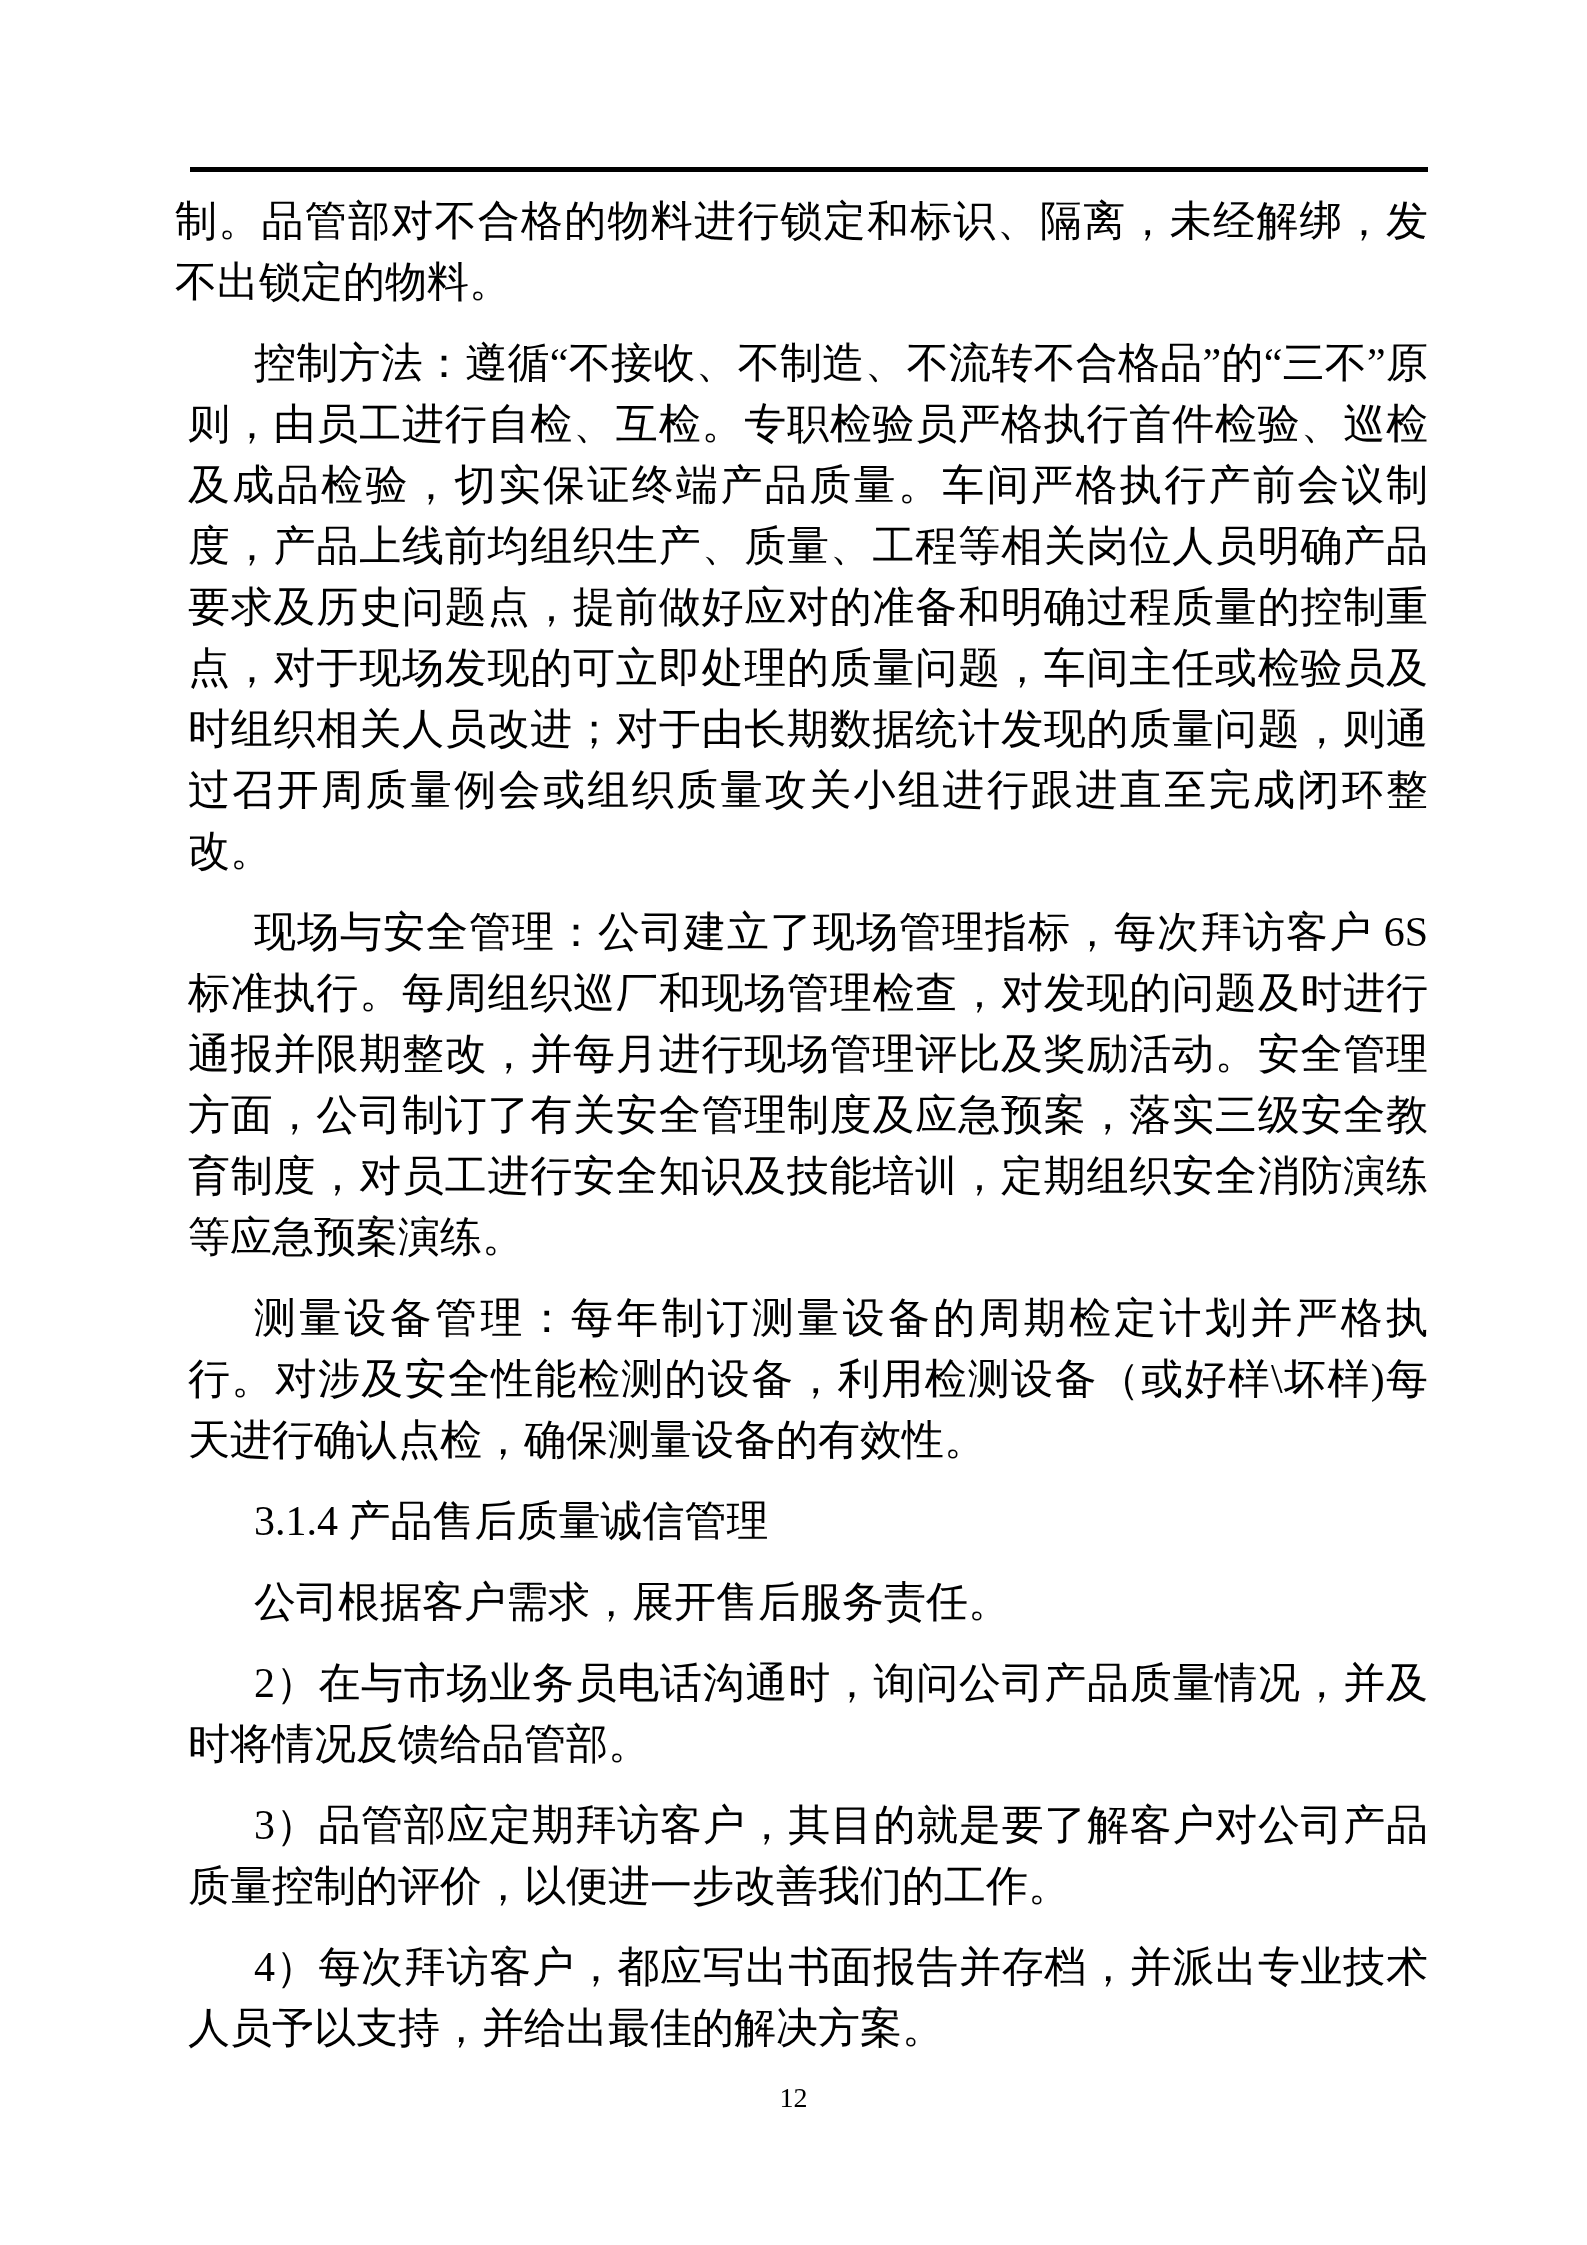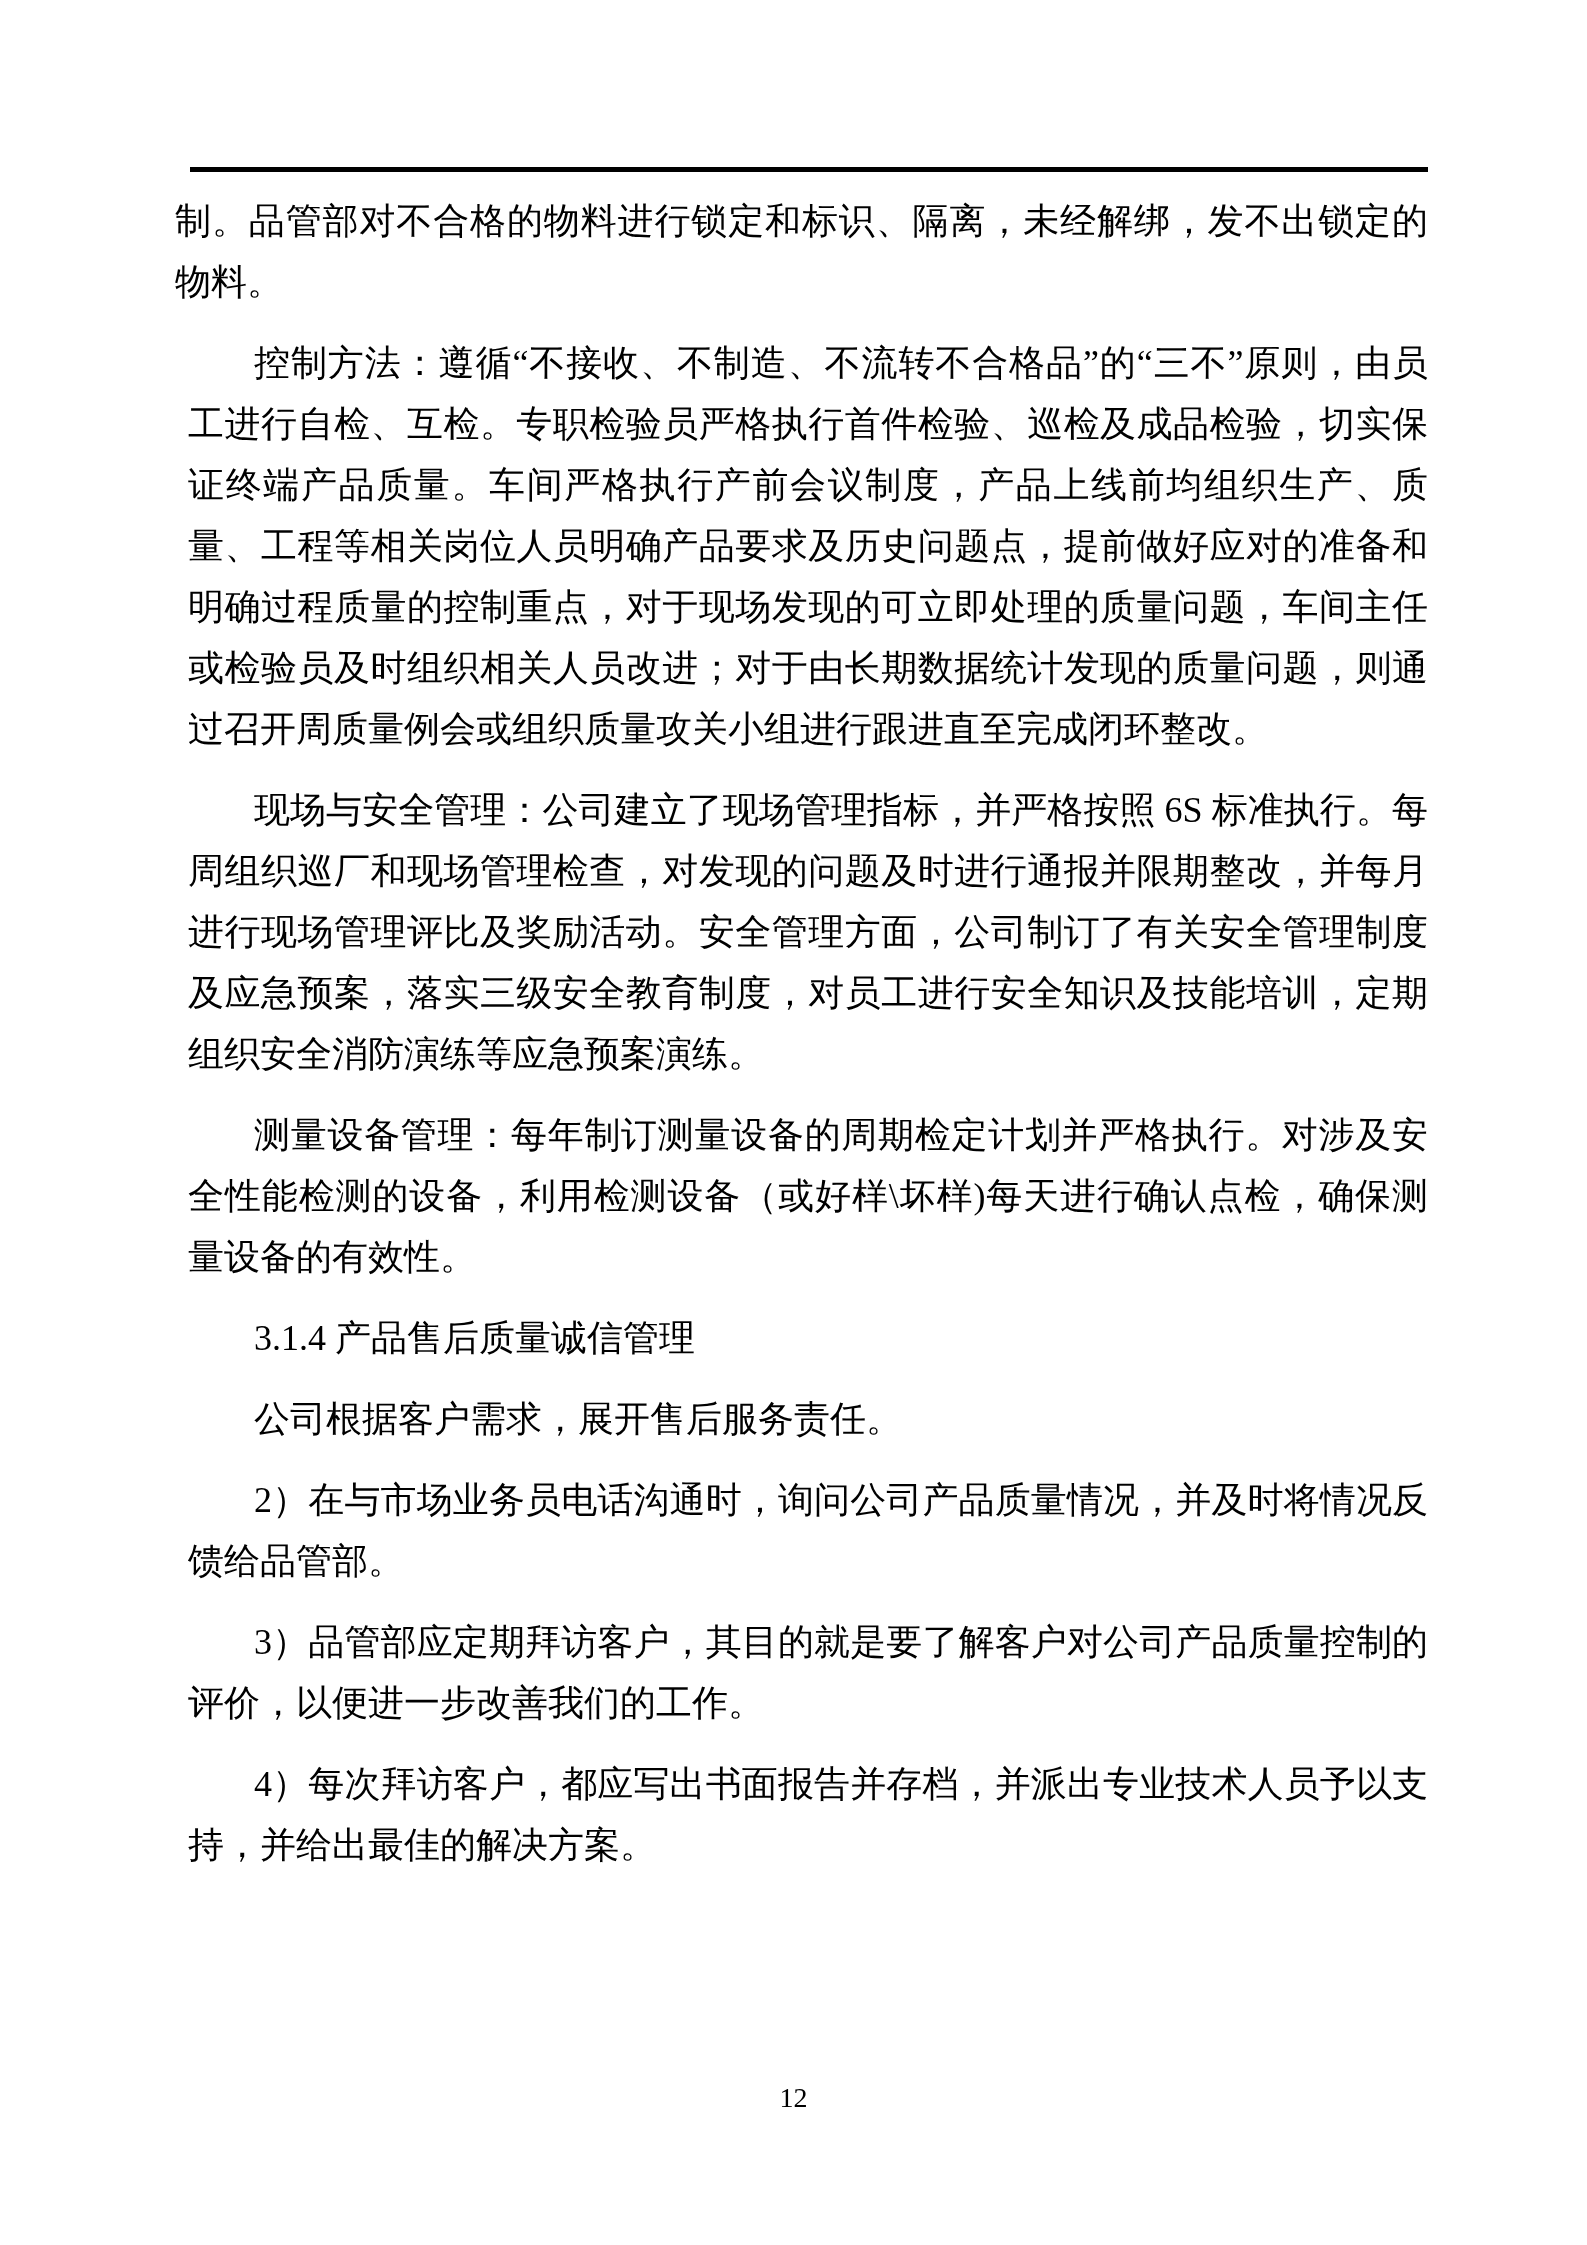--- a/index.html
+++ b/index.html
@@ -22,21 +22,21 @@
     top: 167px;
     width: 1238px;
     height: 5px;
     background: #000000;
   }
   .content {
     position: absolute;
     left: 175px;
     top: 191px;
     width: 1253px;
-    font-size: 36px;
+    font-size: 42px;
     line-height: 61px;
     text-align: justify;
     word-break: break-all;
   }
   .content p {
     margin: 0 0 20px 0;
     padding: 0;
   }
   .content p.indent {
     text-indent: 66px;
@@ -55,21 +55,21 @@
 </head>
 <body>
 
 <div class="page">
 
   <div class="header-rule"></div>
 
   <div class="content">
     <p>制。品管部对不合格的物料进行锁定和标识、隔离，未经解绑，发不出锁定的物料。</p>
     <p class="indent">控制方法：遵循“不接收、不制造、不流转不合格品”的“三不”原则，由员工进行自检、互检。专职检验员严格执行首件检验、巡检及成品检验，切实保证终端产品质量。车间严格执行产前会议制度，产品上线前均组织生产、质量、工程等相关岗位人员明确产品要求及历史问题点，提前做好应对的准备和明确过程质量的控制重点，对于现场发现的可立即处理的质量问题，车间主任或检验员及时组织相关人员改进；对于由长期数据统计发现的质量问题，则通过召开周质量例会或组织质量攻关小组进行跟进直至完成闭环整改。</p>
-    <p class="indent">现场与安全管理：公司建立了现场管理指标，并严格按照 6S 标准执行。每周组织巡厂和现场管理检查，对发现的问题及时进行通报并限期整改，并每月进行现场管理评比及奖励活动。安全管理方面，公司制订了有关安全管理制度及应急预案，落实三级安全教育制度，对员工进行安全知识及技能培训，定期组织安全消防演练等应急预案演练。</p>
+    <p class="indent">现场与安全管理：公司建立了现场管理指标，每次拜访客户 6S 标准执行。每周组织巡厂和现场管理检查，对发现的问题及时进行通报并限期整改，并每月进行现场管理评比及奖励活动。安全管理方面，公司制订了有关安全管理制度及应急预案，落实三级安全教育制度，对员工进行安全知识及技能培训，定期组织安全消防演练等应急预案演练。</p>
     <p class="indent">测量设备管理：每年制订测量设备的周期检定计划并严格执行。对涉及安全性能检测的设备，利用检测设备（或好样\坏样)每天进行确认点检，确保测量设备的有效性。</p>
     <p class="indent">3.1.4 产品售后质量诚信管理</p>
     <p class="indent">公司根据客户需求，展开售后服务责任。</p>
     <p class="indent">2）在与市场业务员电话沟通时，询问公司产品质量情况，并及时将情况反馈给品管部。</p>
     <p class="indent">3）品管部应定期拜访客户，其目的就是要了解客户对公司产品质量控制的评价，以便进一步改善我们的工作。</p>
     <p class="indent">4）每次拜访客户，都应写出书面报告并存档，并派出专业技术人员予以支持，并给出最佳的解决方案。</p>
   </div>
 
   <div class="footer">12</div>
 

